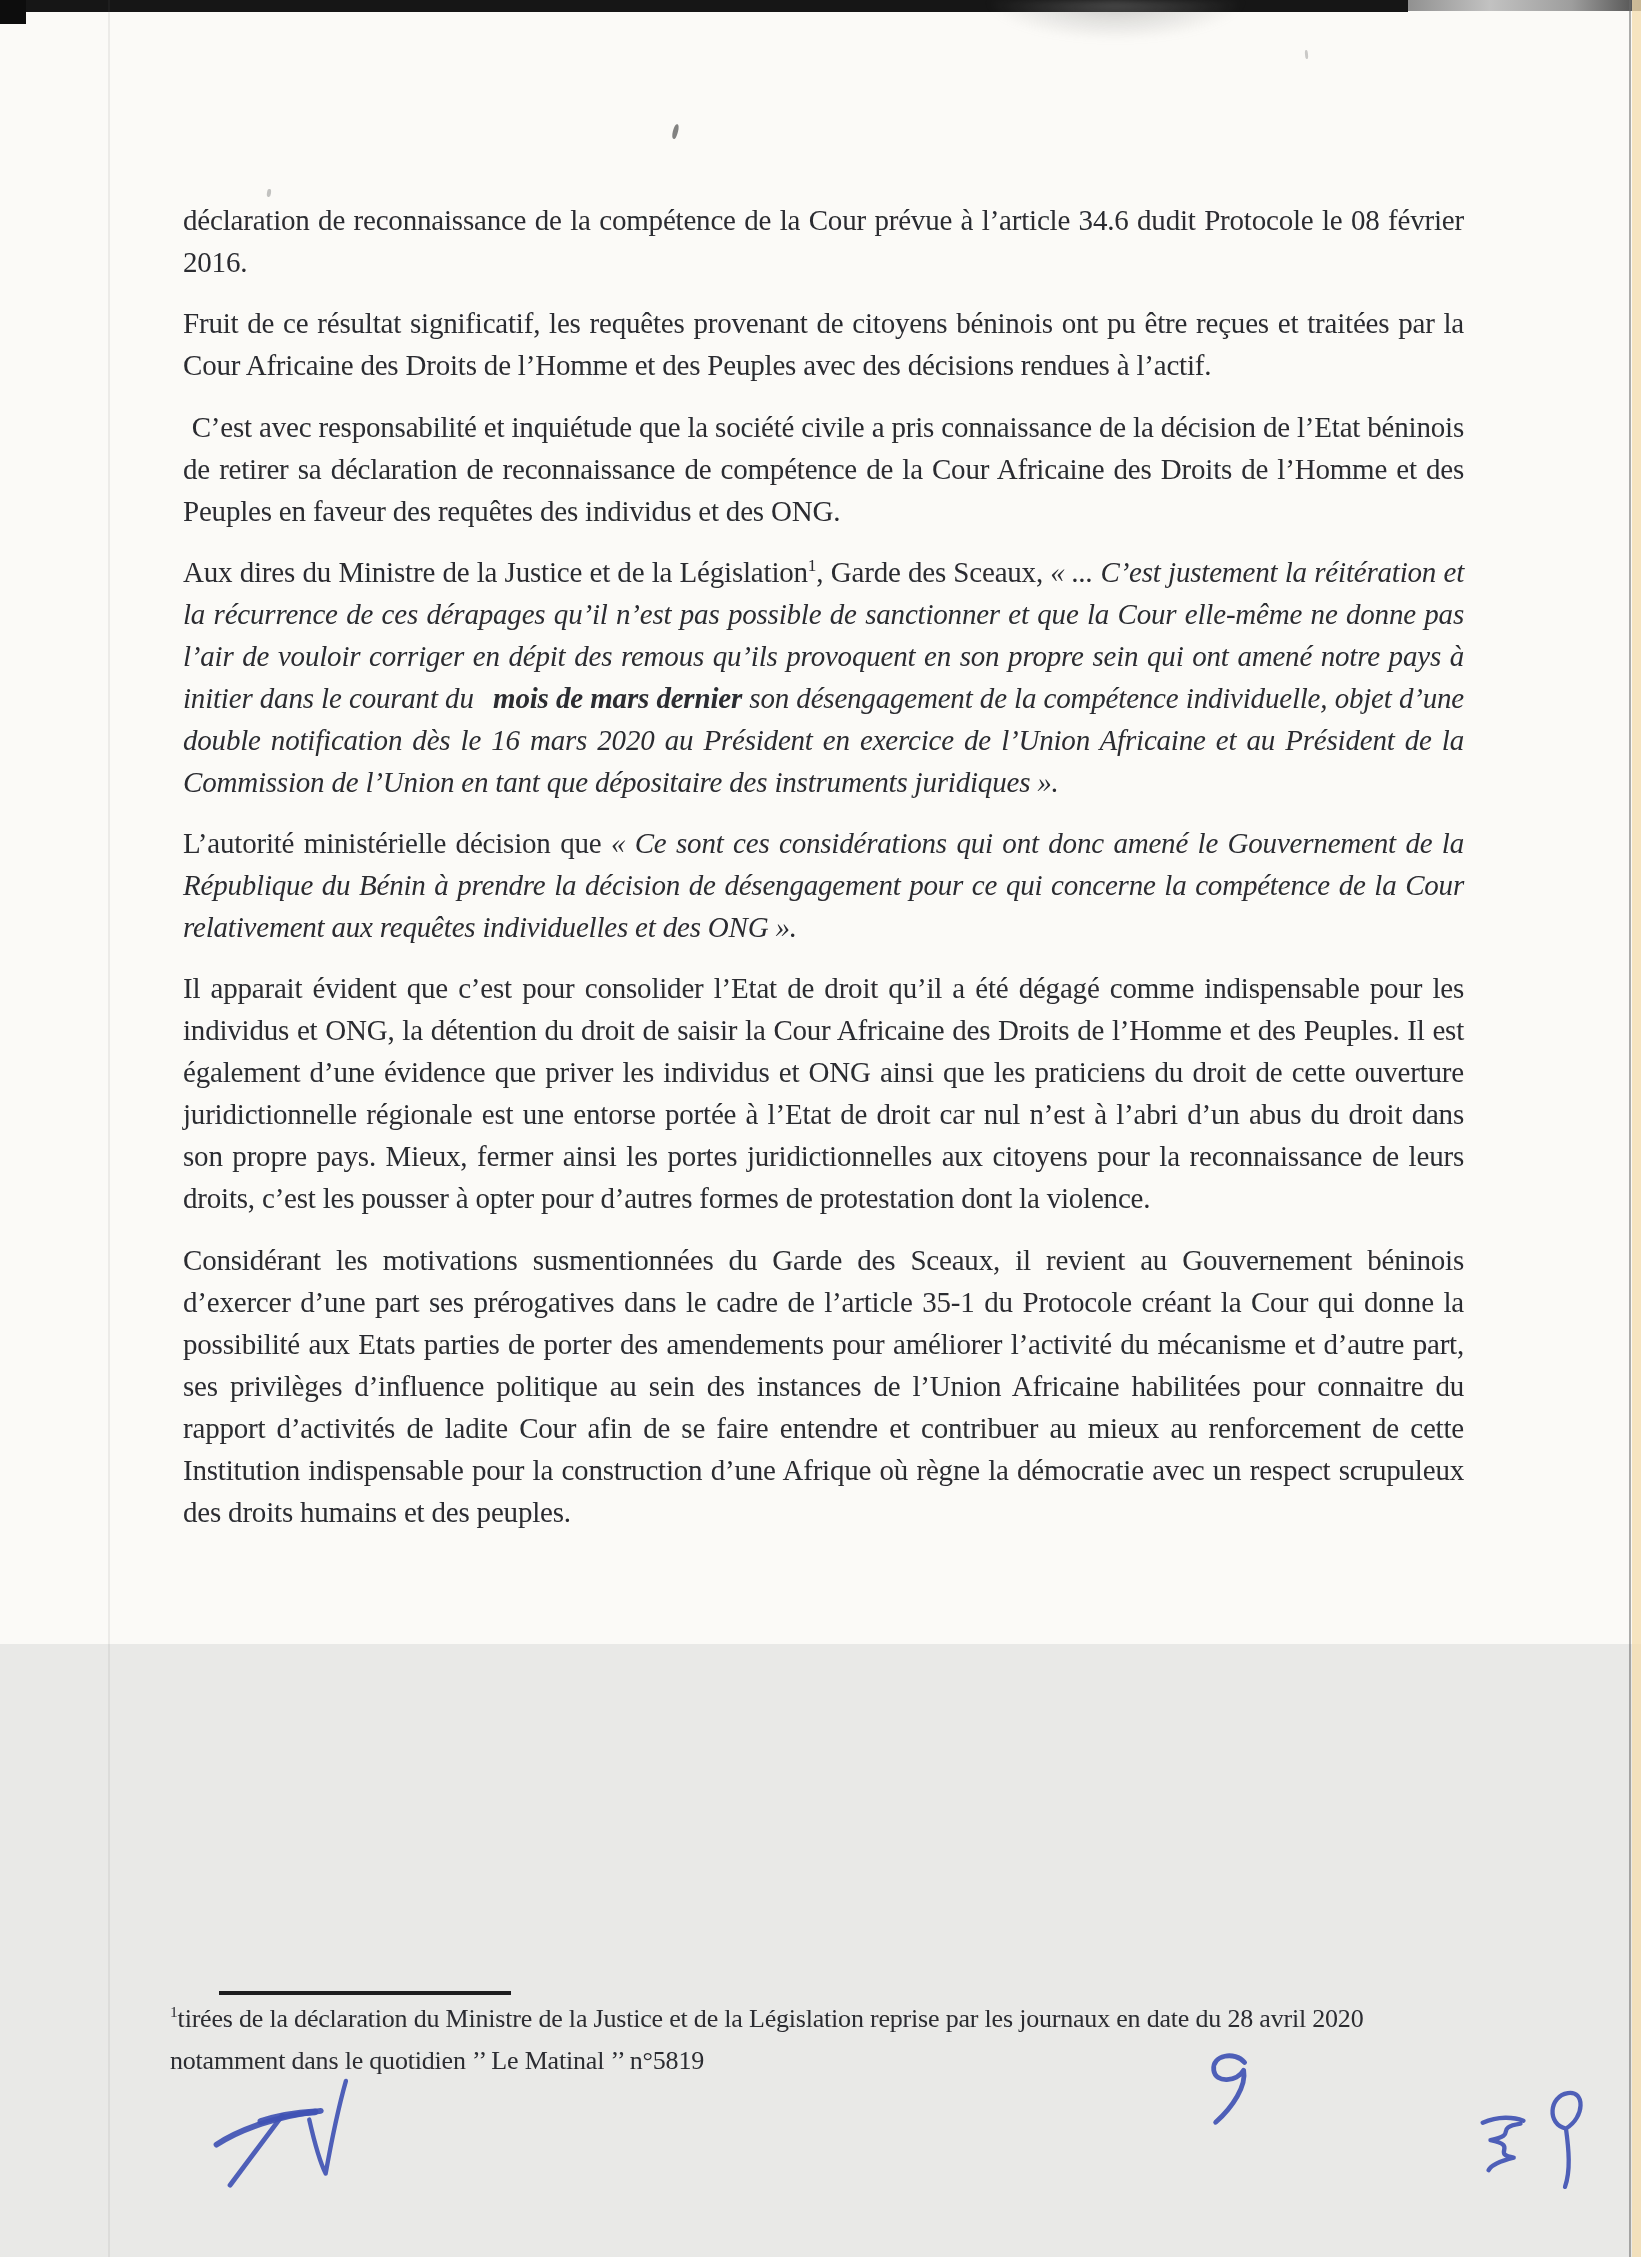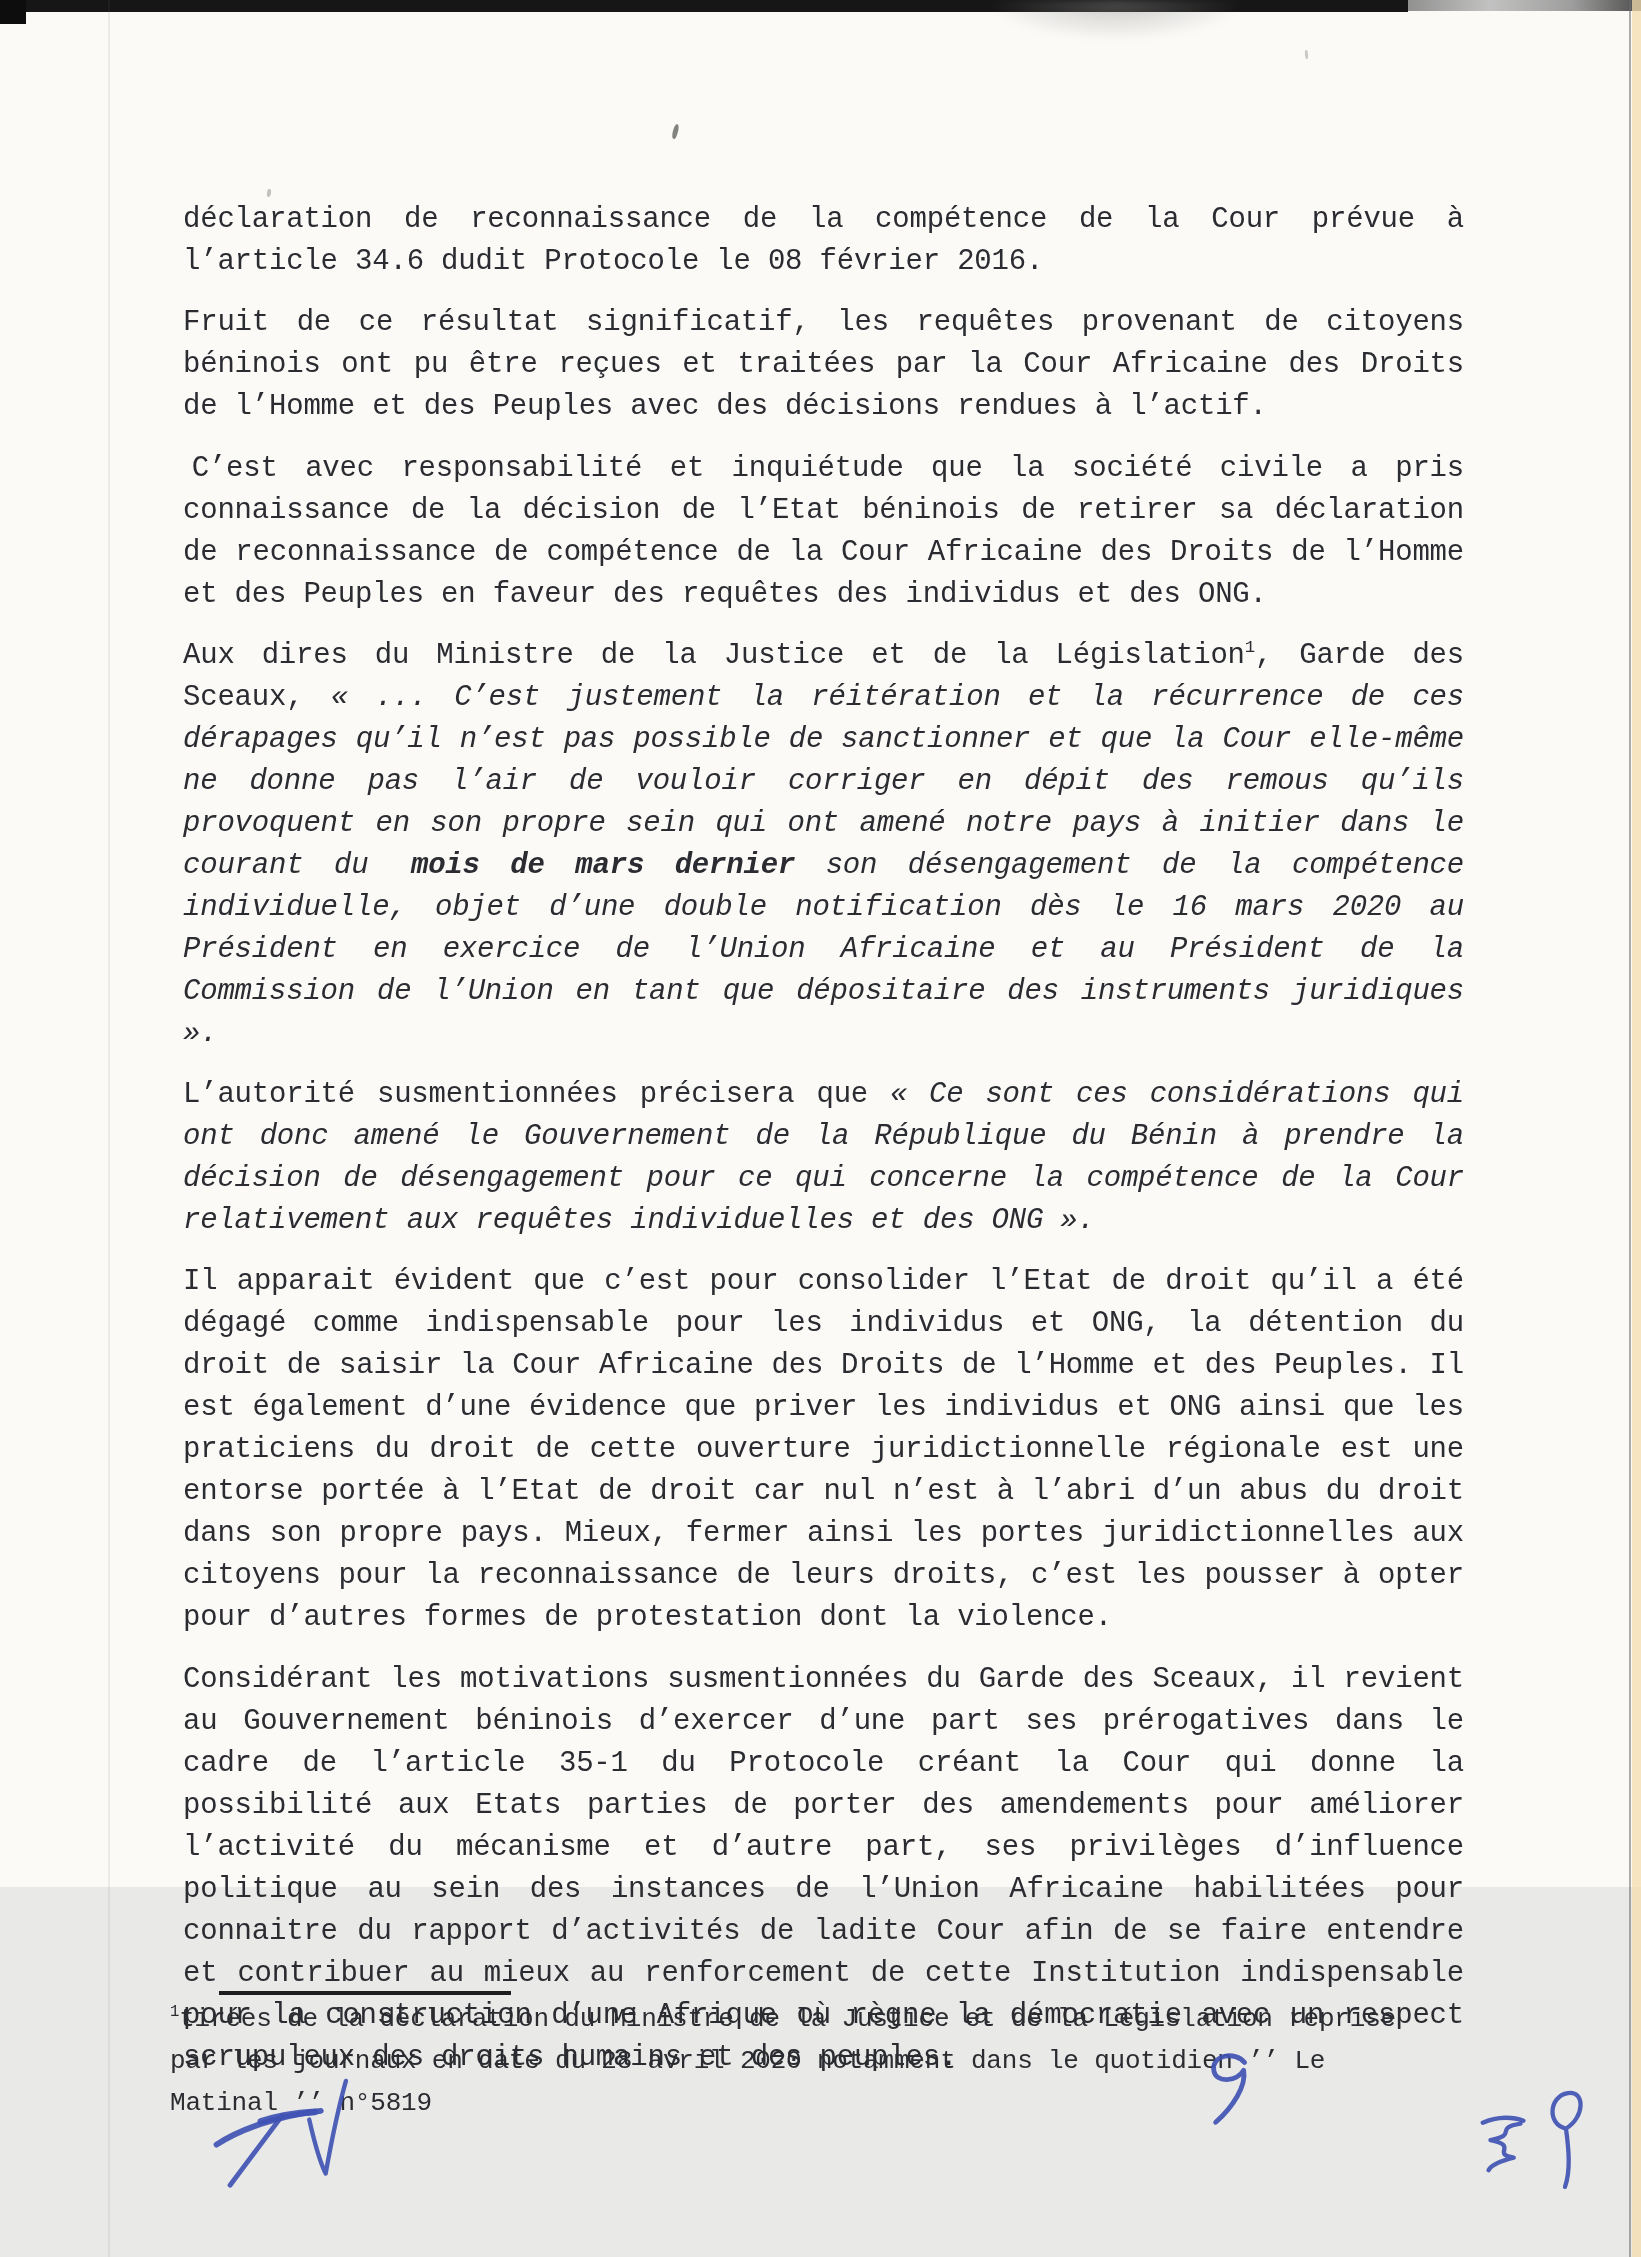--- a/index.html
+++ b/index.html
@@ -1,20 +1,20 @@
 <!DOCTYPE html>
 <html><head>
 <meta charset="utf-8">
 <style>
   html,body{margin:0;padding:0;}
   body{width:1641px;height:2257px;overflow:hidden;background:#e9e9e7;}
   .page{
-    position:relative;width:1641px;height:1887px;
+    position:relative;width:1641px;height:1644px;
     background:#fbfaf7;
-    font-family:Liberation Mono, monospace;
+    font-family:Liberation Serif, serif;
     color:#2b2c31;
   }
   
   .top-edge{position:absolute;top:0;left:0;width:1408px;height:11.6px;background:#161616;}
   .top-corner{position:absolute;top:0;left:0;width:26px;height:24px;background:#0d0d0d;}
   .top-smudge{position:absolute;top:0;left:1408px;width:234px;height:10.6px;
     background:linear-gradient(90deg,#7e7e7e,#b8b8b8 35%,#8d8d8d 70%,#2f2f2f);opacity:.85;}
   .top-cloud{position:absolute;top:0;left:985px;width:261px;height:41px;
     background:radial-gradient(ellipse at 50% 0%,rgba(140,140,140,.45),rgba(140,140,140,0) 70%);
     filter:blur(3.9px);}
@@ -64,21 +64,21 @@
 
   <div class="content">
     <p><span>déclaration de reconnaissance de la compétence de la Cour prévue à l’article 34.6 dudit Protocole le 08 février 2016.</span></p>
 
     <p><span>Fruit de ce résultat significatif, les requêtes provenant de citoyens béninois ont pu être reçues et traitées par la Cour Africaine des Droits de l’Homme et des Peuples avec des décisions rendues à l’actif.</span></p>
 
     <p class="indent-sm"><span>C’est avec responsabilité et inquiétude que la société civile a pris connaissance de la décision de l’Etat béninois de retirer sa déclaration de reconnaissance de compétence de la Cour Africaine des Droits de l’Homme et des Peuples en faveur des requêtes des individus et des ONG.</span></p>
 
     <p><span>Aux dires du Ministre de la Justice et de la Législation</span><sup class="fnref">1</sup><span>, Garde des Sceaux, </span><span class="it">« ... C’est justement la réitération et la récurrence de ces dérapages qu’il n’est pas possible de sanctionner et que la Cour elle-même ne donne pas l’air de vouloir corriger en dépit des remous qu’ils provoquent en son propre sein qui ont amené notre pays à initier dans le courant du </span><span class="bit">mois de mars dernier</span><span class="it"> son désengagement de la compétence individuelle, objet d’une double notification dès le 16 mars 2020 au Président en exercice de l’Union Africaine et au Président de la Commission de l’Union en tant que dépositaire des instruments juridiques ».</span></p>
 
-    <p><span>L’autorité susmentionnées précisera que </span><span class="it">« Ce sont ces considérations qui ont donc amené le Gouvernement de la République du Bénin à prendre la décision de désengagement pour ce qui concerne la compétence de la Cour relativement aux requêtes individuelles et des ONG ».</span></p>
+    <p><span>L’autorité ministérielle décision que </span><span class="it">« Ce sont ces considérations qui ont donc amené le Gouvernement de la République du Bénin à prendre la décision de désengagement pour ce qui concerne la compétence de la Cour relativement aux requêtes individuelles et des ONG ».</span></p>
 
     <p><span>Il apparait évident que c’est pour consolider l’Etat de droit qu’il a été dégagé comme indispensable pour les individus et ONG, la détention du droit de saisir la Cour Africaine des Droits de l’Homme et des Peuples. Il est également d’une évidence que priver les individus et ONG ainsi que les praticiens du droit de cette ouverture juridictionnelle régionale est une entorse portée à l’Etat de droit car nul n’est à l’abri d’un abus du droit dans son propre pays. Mieux, fermer ainsi les portes juridictionnelles aux citoyens pour la reconnaissance de leurs droits, c’est les pousser à opter pour d’autres formes de protestation dont la violence.</span></p>
 
     <p><span>Considérant les motivations susmentionnées du Garde des Sceaux, il revient au Gouvernement béninois d’exercer d’une part ses prérogatives dans le cadre de l’article 35-1 du Protocole créant la Cour qui donne la possibilité aux Etats parties de porter des amendements pour améliorer l’activité du mécanisme et d’autre part, ses privilèges d’influence politique au sein des instances de l’Union Africaine habilitées pour connaitre du rapport d’activités de ladite Cour afin de se faire entendre et contribuer au mieux au renforcement de cette Institution indispensable pour la construction d’une Afrique où règne la démocratie avec un respect scrupuleux des droits humains et des peuples.</span></p>
   </div>
 
   <div class="footnote-divider"></div>
   <div class="footnote"><sup class="fnref">1</sup><span>tirées de la déclaration du Ministre de la Justice et de la Législation reprise par les journaux en date du 28 avril 2020 notamment dans le quotidien ’’ Le Matinal ’’ n°5819</span></div>
 
   <svg class="ink" style="left:203px;top:2071px;" width="169" height="126" viewBox="0 0 175 130">

